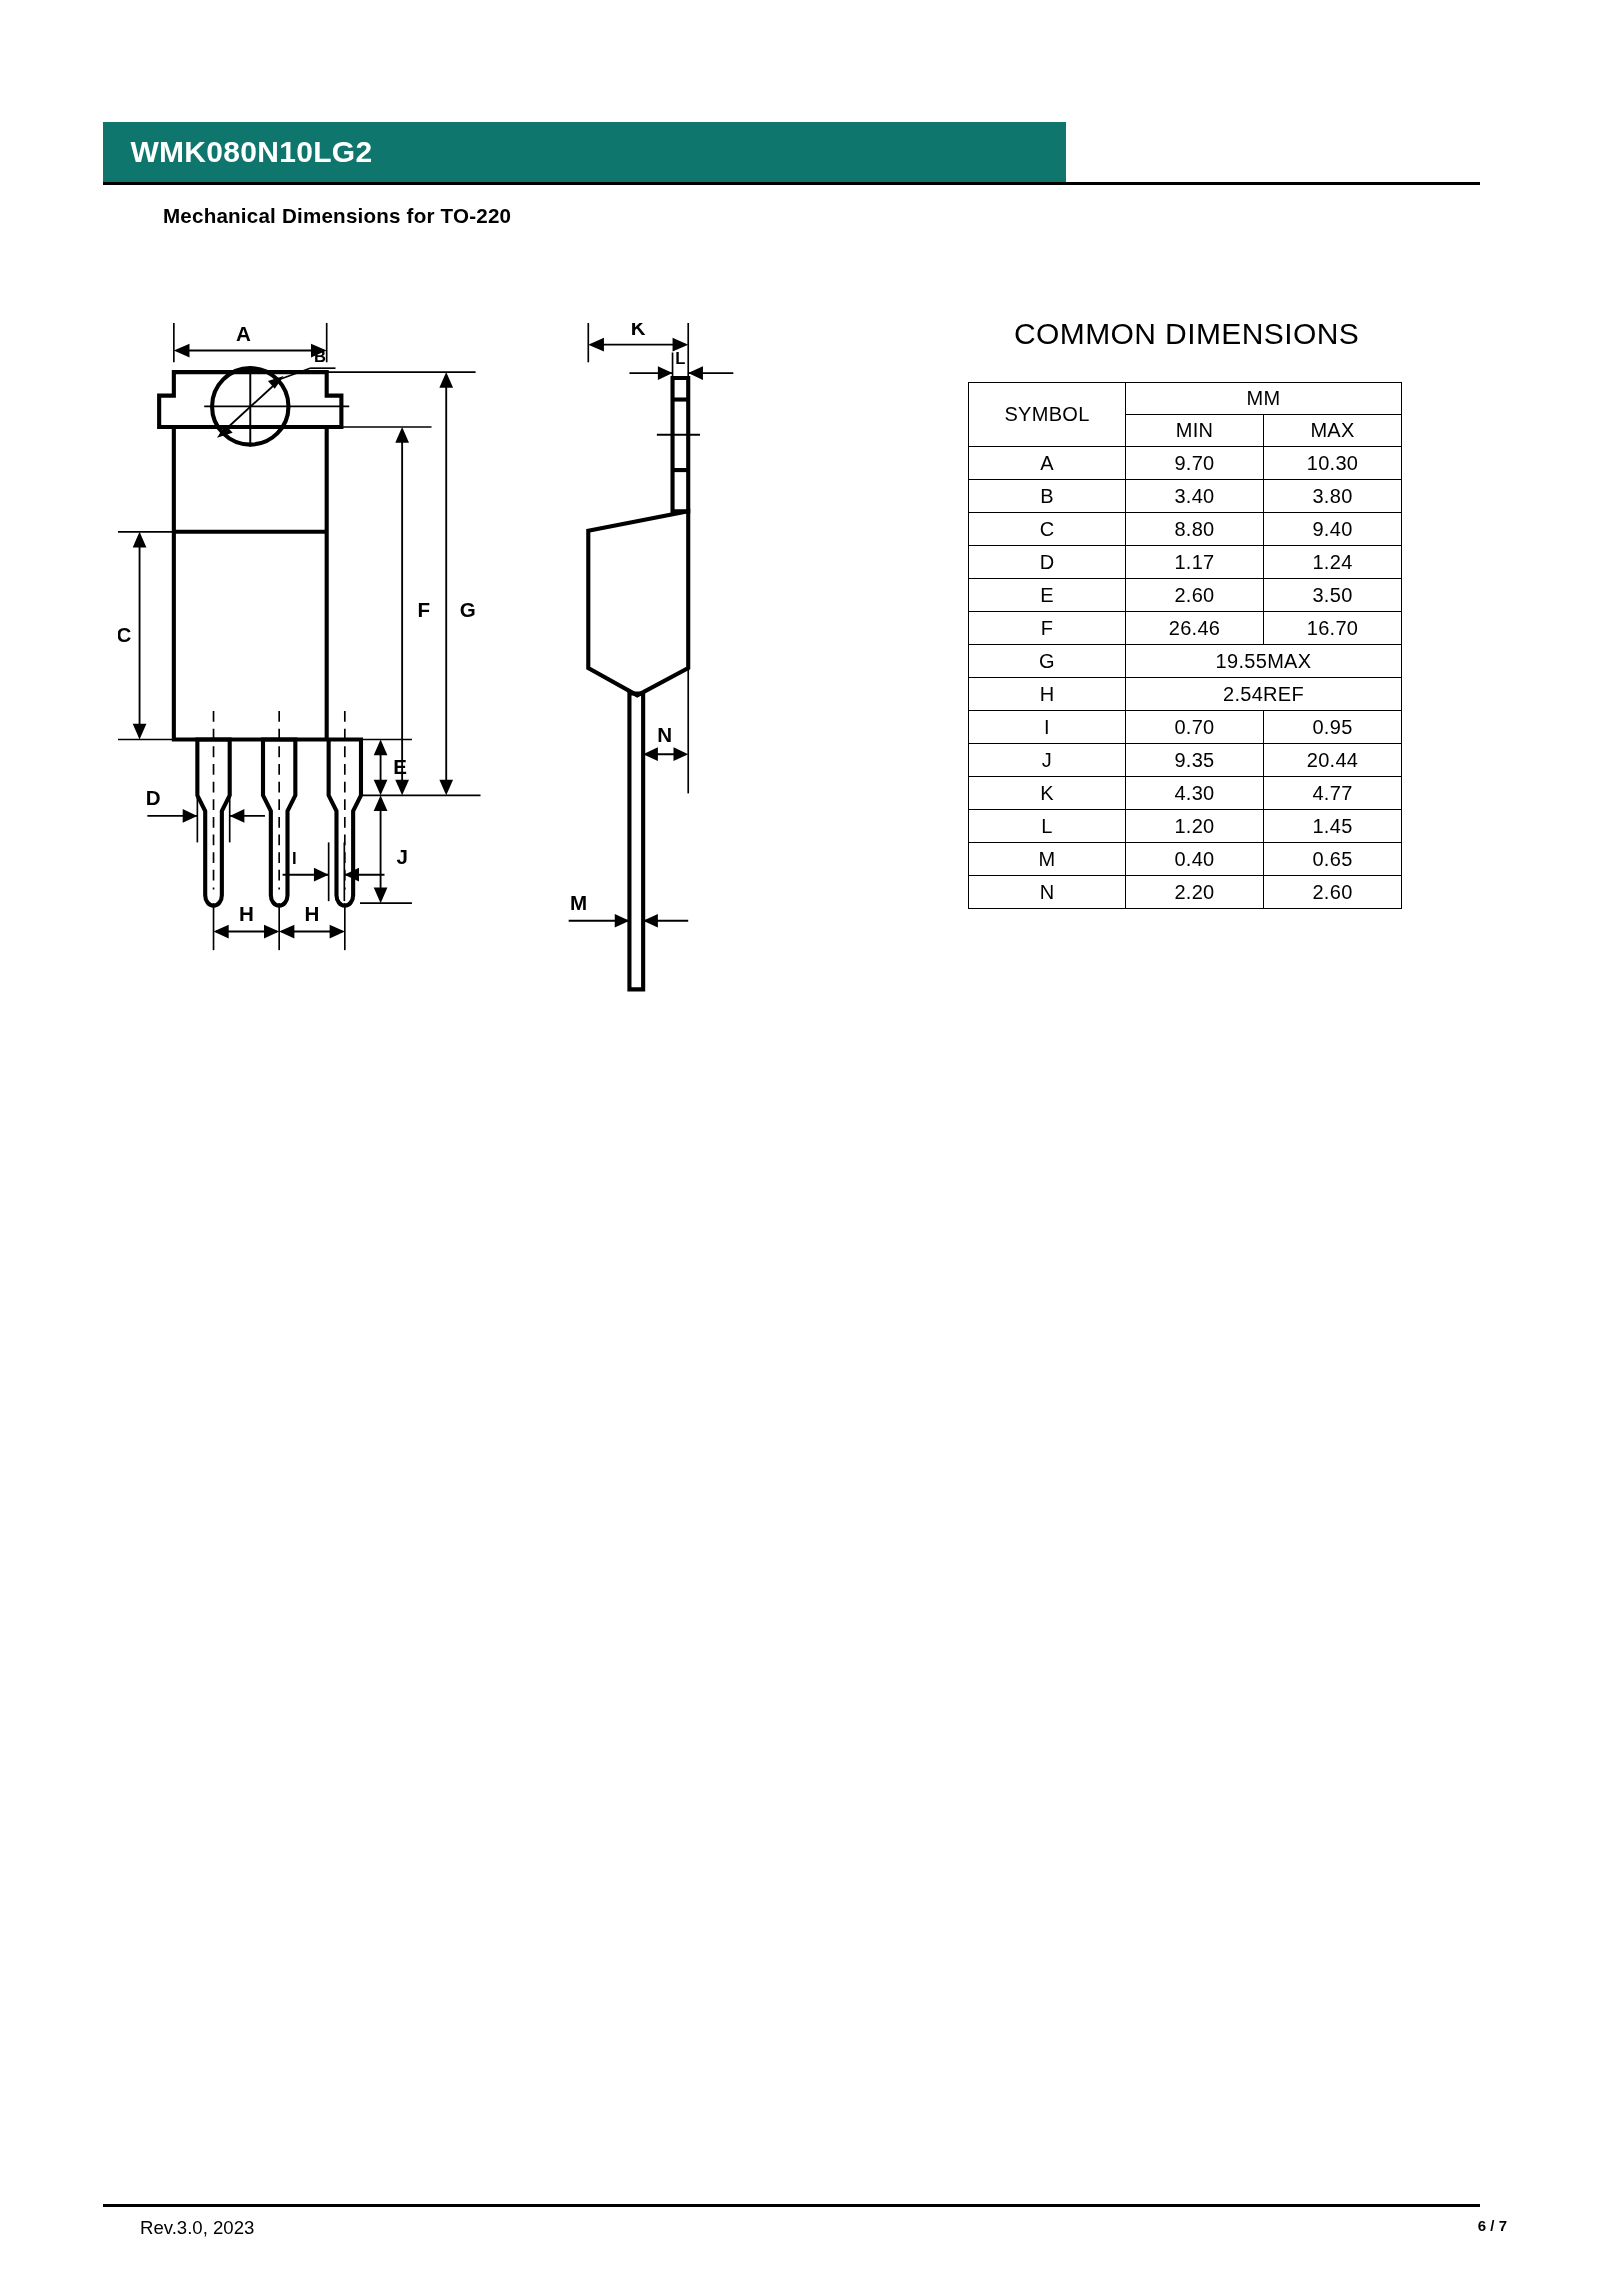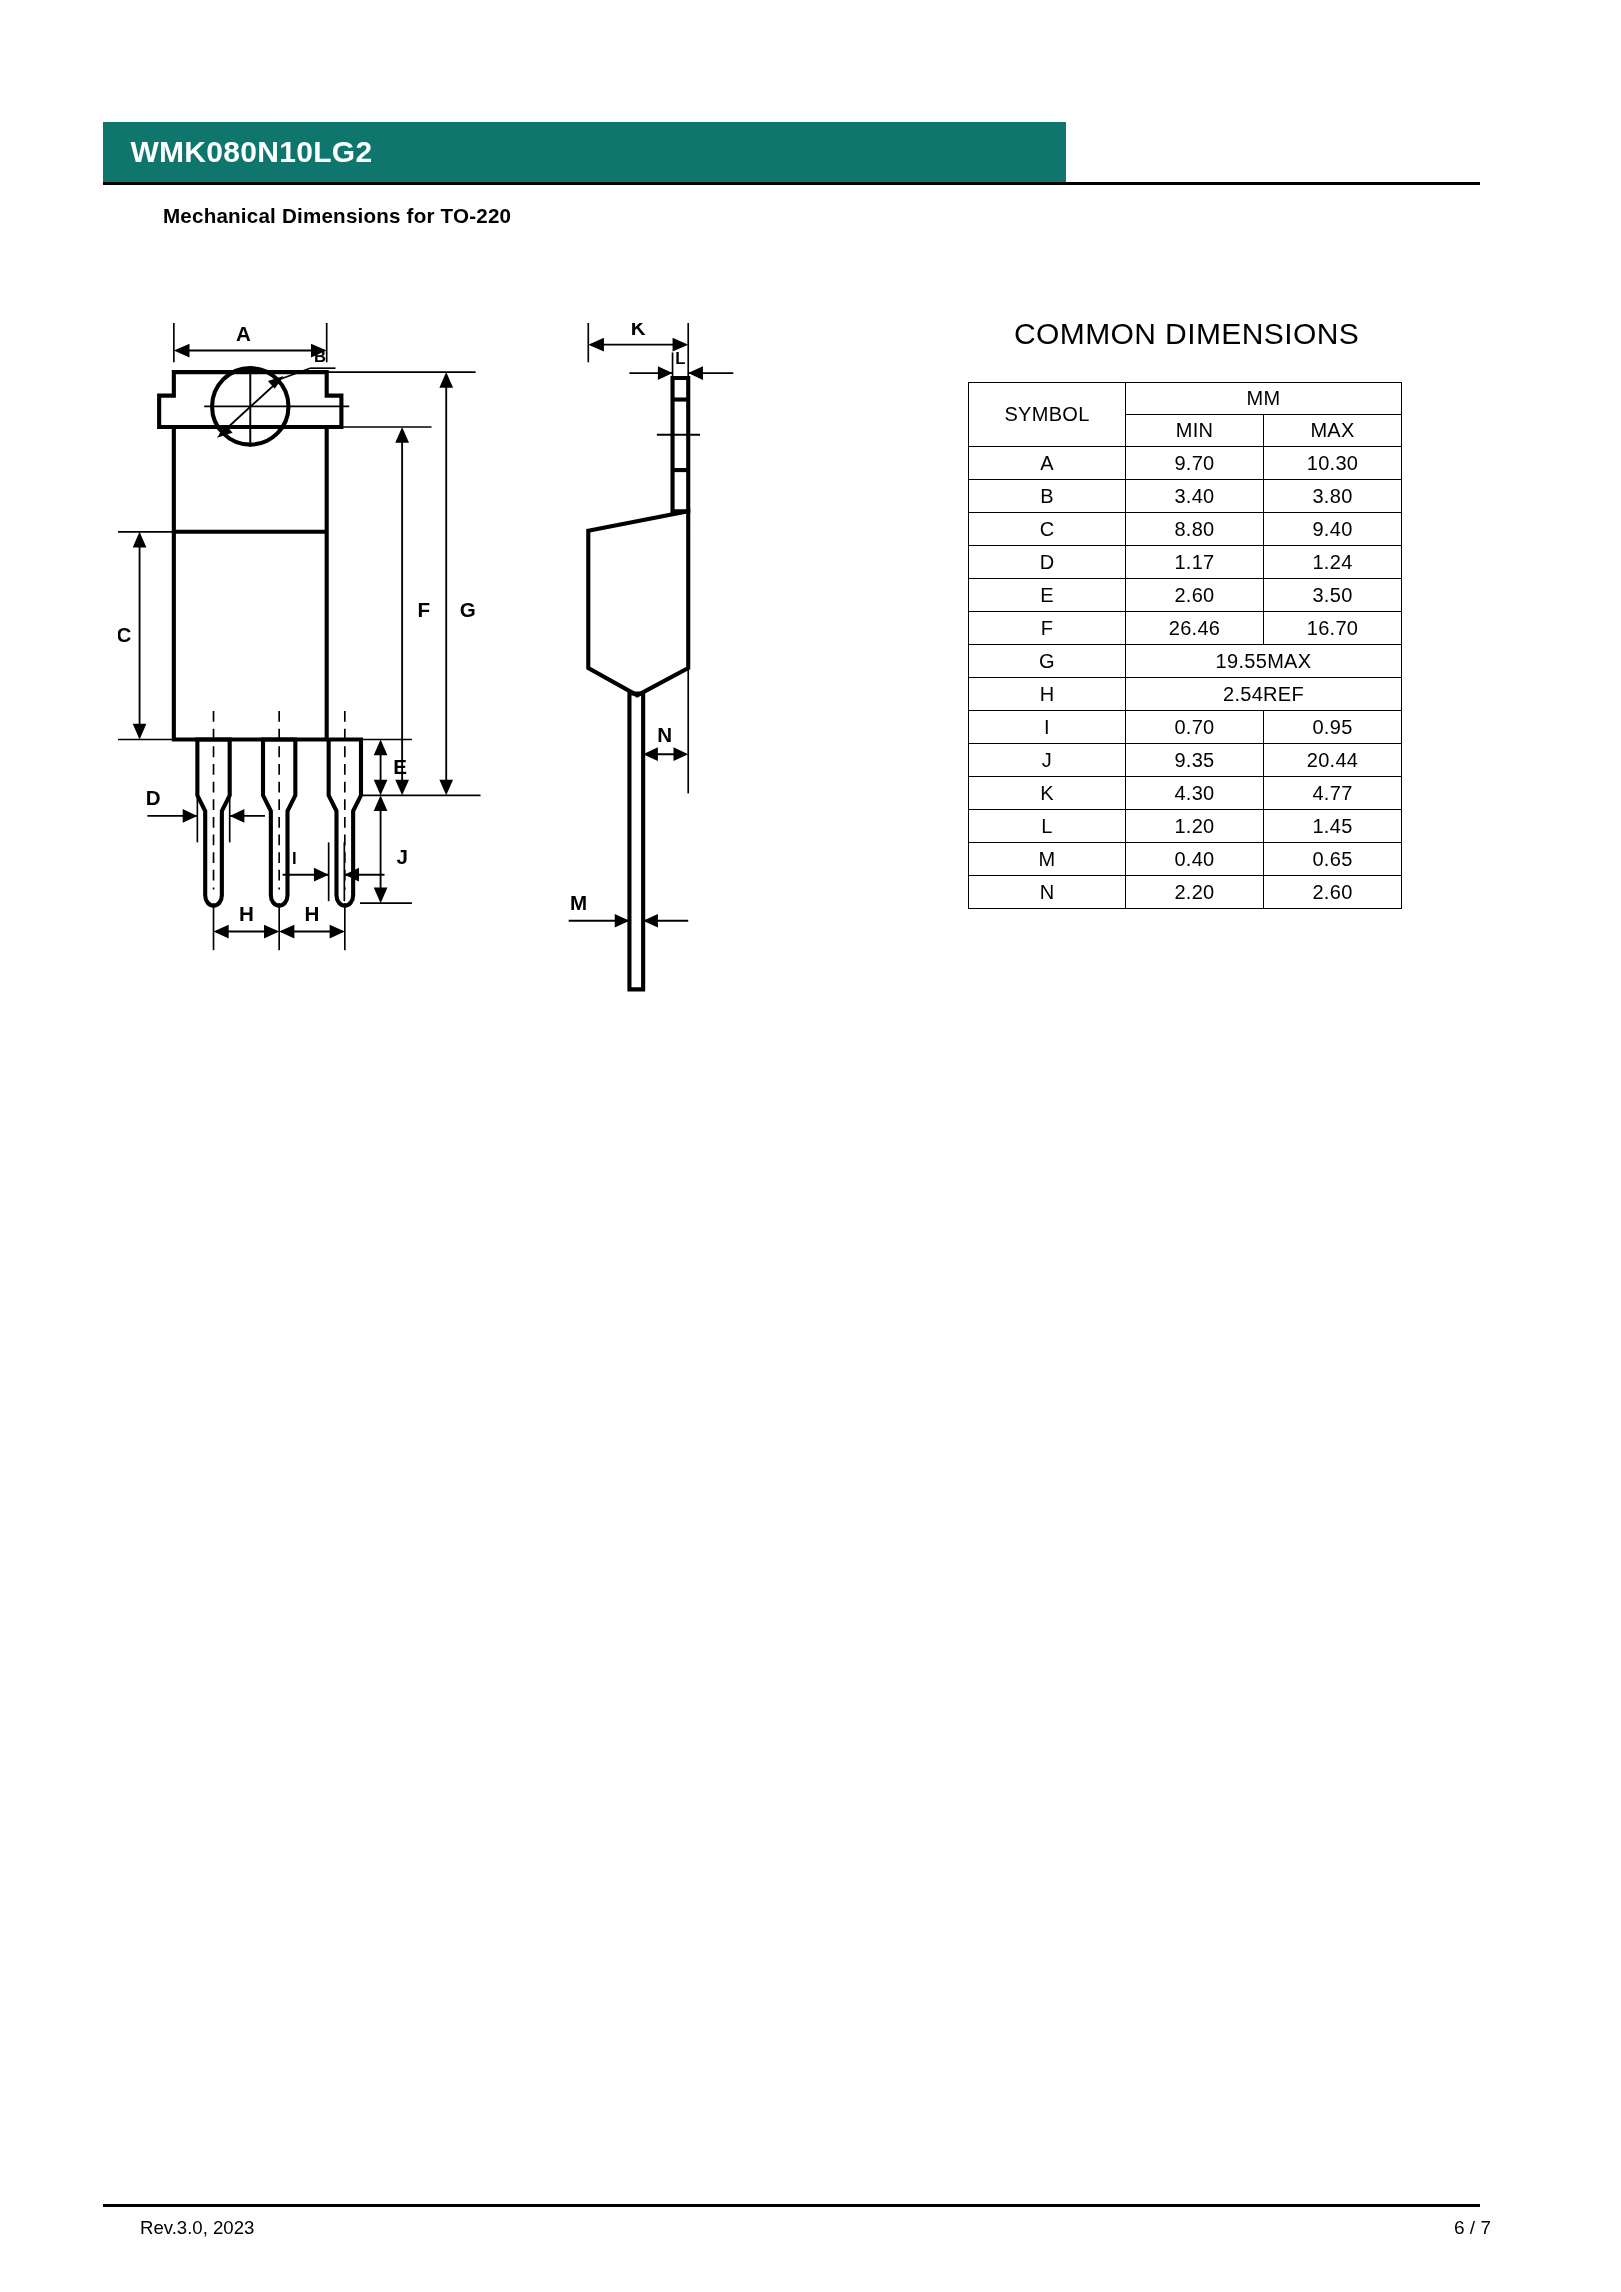--- a/index.html
+++ b/index.html
@@ -116,24 +116,25 @@
   #footer-left {
     position: absolute;
     left: 125px;
     top: 2217px;
     font-size: 18.6px;
     white-space: nowrap;
     margin-left: 15px;
   }
   #footer-right {
     position: absolute;
-    right: 130px;
+    right: 114px;
     top: 2217px;
-    font-size: 19px;
+    font-size: 15px;
     white-space: nowrap;
+    font-weight: bold;
   }
 
   
   .outline   { fill: none; stroke: #000; stroke-width: 4.2; stroke-linejoin: miter; }
   .thin      { fill: none; stroke: #000; stroke-width: 1.7; }
   .dimline   { fill: none; stroke: #000; stroke-width: 1.9; }
   .dashed    { fill: none; stroke: #000; stroke-width: 1.7; stroke-dasharray: 11 7; }
   .center    { fill: none; stroke: #000; stroke-width: 2.0; }
   .dimlabel  { font-family: "Liberation Sans", sans-serif; font-size: 21px; font-weight: bold; fill: #000; }
   .dimlabel-sm { font-family: "Liberation Sans", sans-serif; font-size: 17px; font-weight: bold; fill: #000; }

